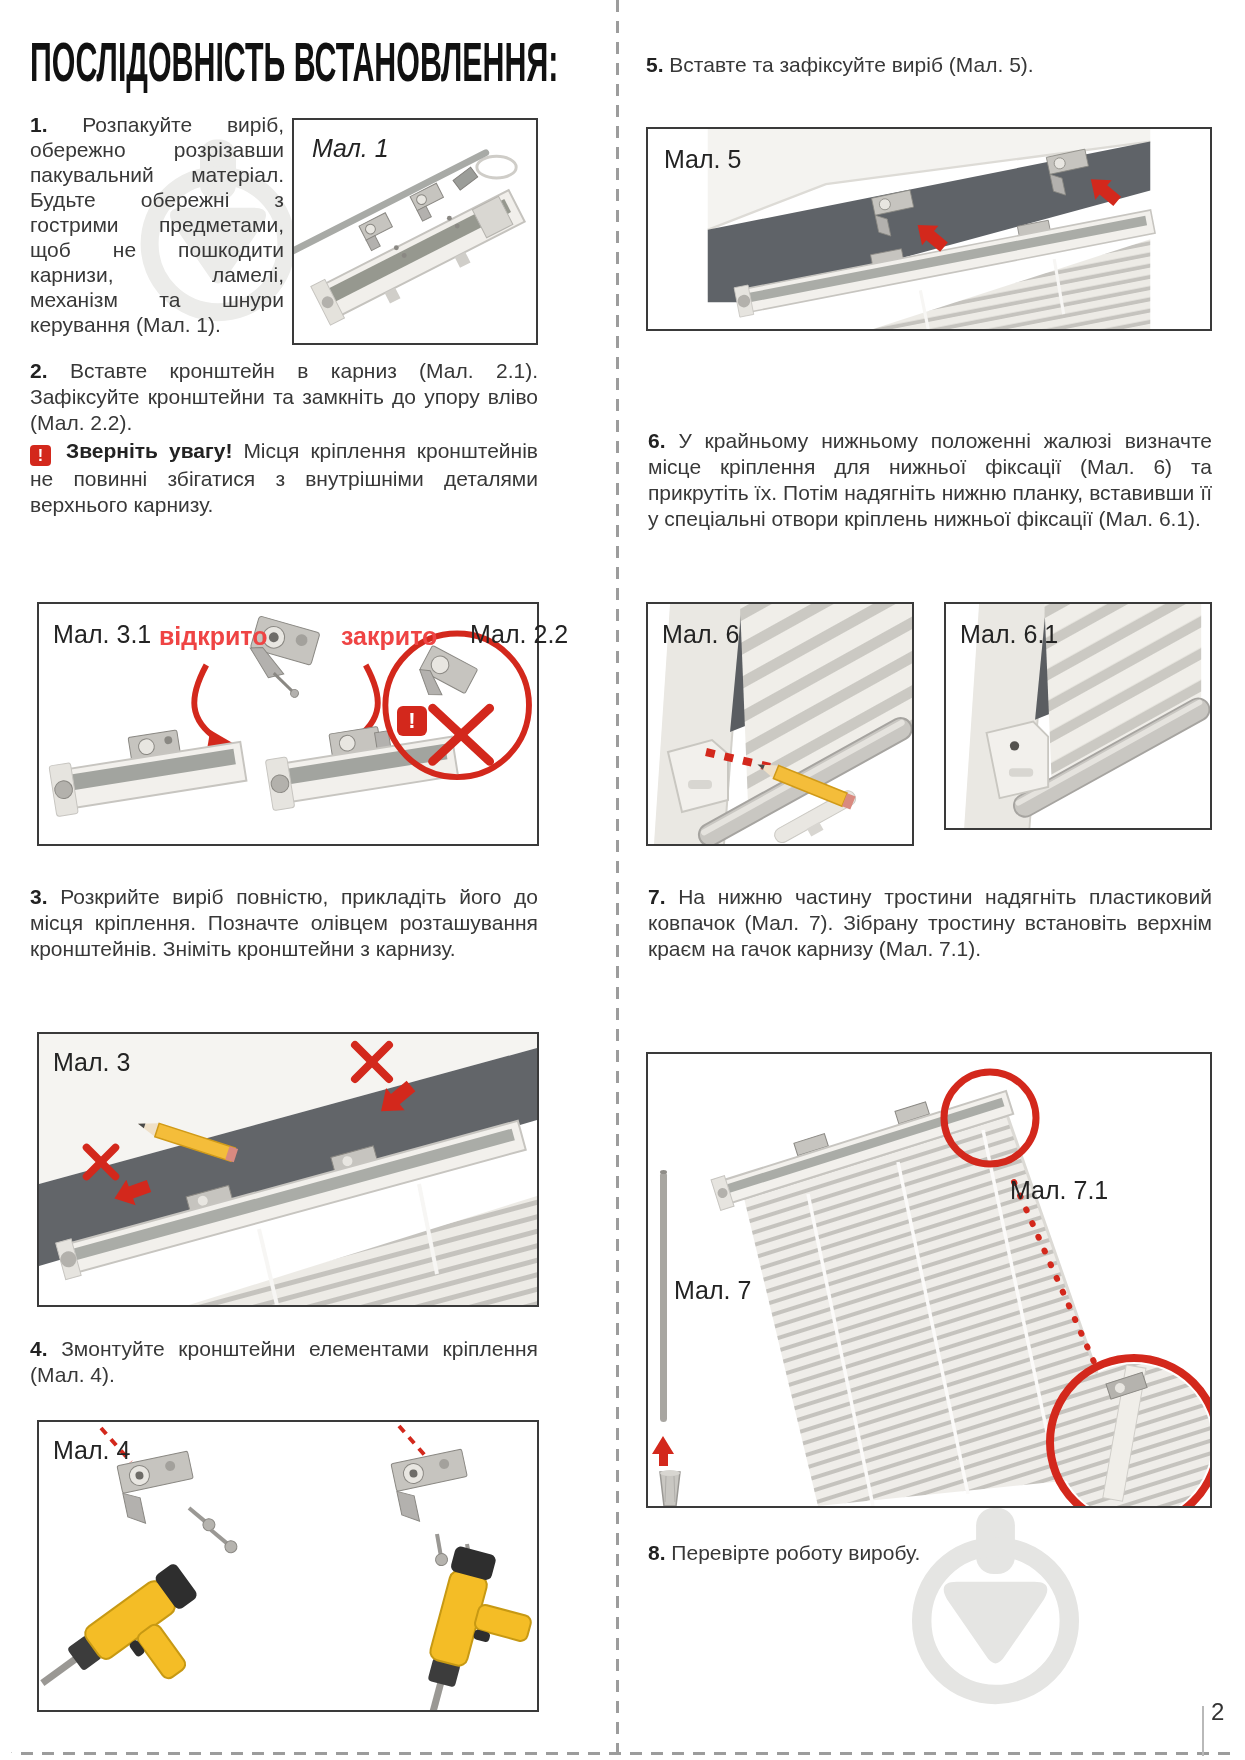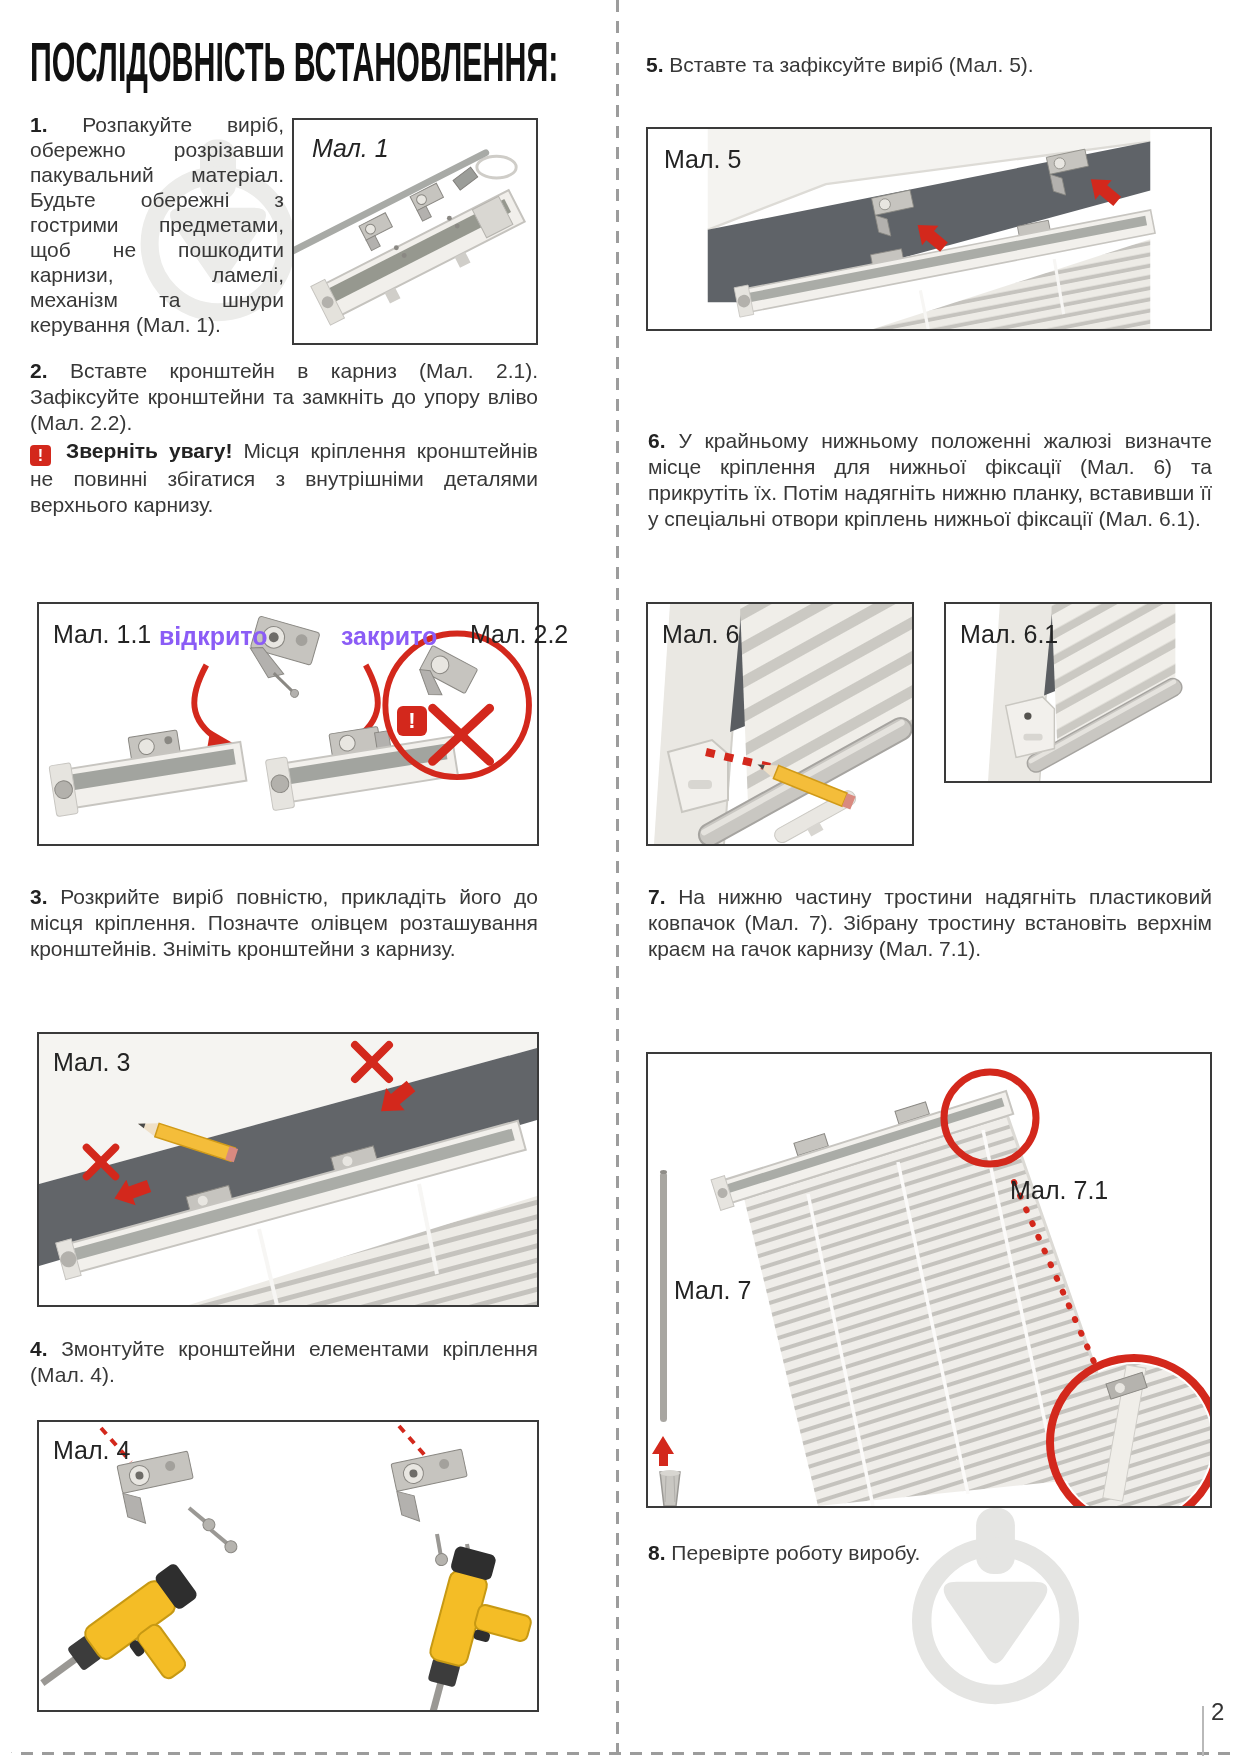--- a/index.html
+++ b/index.html
@@ -17,21 +17,21 @@
   p.step{position:absolute;margin:0;font-size:21px;line-height:26px;text-align:justify;color:#383838;}
   p.step b{font-weight:700;color:#222;}
   p.s1{line-height:25px;}
   p.warning .wicon{display:inline-block;width:21px;height:21px;background:#d3281c;color:#fff;
        border-radius:4px;text-align:center;font-weight:700;font-size:16px;line-height:21px;
        vertical-align:-3px;margin-right:4px;}
   
   .fig{position:absolute;border:2px solid #3a3a3a;background:#fff;box-sizing:border-box;}
   .fig svg.art{position:absolute;left:0;top:0;width:100%;height:100%;}
   .fig-label{position:absolute;font-size:25px;color:#232323;white-space:nowrap;}
-  .red-label{position:absolute;font-size:25px;font-weight:700;color:#8b5cf6;white-space:nowrap;}
+  .red-label{position:absolute;font-size:25px;font-weight:700;color:#ef4444;white-space:nowrap;}
   .alert-badge{position:absolute;width:30px;height:30px;background:#d3281c;border-radius:6px;
        color:#fff;font-weight:700;font-size:22px;line-height:30px;text-align:center;}
   
   .wm{position:absolute;z-index:0;}
   .content{position:relative;z-index:1;}
   
   .pn-line{position:absolute;left:1202px;top:1706px;width:2px;height:50px;background:#b9b9b9;}
   .pn{position:absolute;left:1211px;top:1698px;font-size:24px;color:#333;}
 </style>
 </head>
@@ -143,21 +143,21 @@
       <g transform="translate(398,42) rotate(28)">
         <rect x="0" y="0" width="52" height="28" rx="2" fill="#c6c4bf" stroke="#8a8883"></rect>
         <circle cx="16" cy="14" r="9" fill="#e8e6e1" stroke="#8a8883"></circle>
         <polygon points="0,28 20,46 32,40 10,24" fill="#b3b1ae" stroke="#8a8883"></polygon>
       </g>
       <g>
         <line x1="398" y1="106" x2="456" y2="160" stroke="#d3281c" stroke-width="9" stroke-linecap="round"></line>
         <line x1="456" y1="106" x2="398" y2="160" stroke="#d3281c" stroke-width="9" stroke-linecap="round"></line>
       </g>
     </svg>
-    <div class="fig-label" style="left:14px;top:16px;">Мал. 1.1</div>
+    <div class="fig-label" style="left:14px;top:16px;">Мал. 3.1</div>
     <div class="red-label" style="left:120px;top:18px;">відкрито</div>
     <div class="red-label" style="left:302px;top:18px;">закрито</div>
     <div class="fig-label" style="left:392px;top:16px;margin-left:39px;">Мал. 2.2</div>
     <div class="alert-badge" style="left:358px;top:102px;">!</div>
   </div>
 
   <p class="step" style="left:30px;top:884px;width:508px;">
     <b>3.</b>
     <span>Розкрийте виріб повністю, прикладіть його до місця кріплення. Позначте олівцем розташування кронштейнів. Зніміть кронштейни з карнизу.</span>
   </p>
@@ -346,21 +346,21 @@
       <g transform="translate(128,168) rotate(22)">
         <polygon points="-20,0 0,-7 0,7" fill="#efe0c8"></polygon>
         <polygon points="-20,0 -13,-2.5 -13,2.5" fill="#4a4a4a"></polygon>
         <rect x="0" y="-7" width="74" height="14" fill="#f4bd3a" stroke="#d09a18" stroke-width="1.5"></rect>
         <rect x="74" y="-7" width="9" height="14" fill="#d98a80"></rect>
       </g>
     </svg>
     <div class="fig-label" style="left:14px;top:16px;text-align:right;">Мал. 6</div>
   </div>
 
-  <div class="fig" style="left:944px;top:602px;width:268px;height:181px;">
+  <div class="fig" style="left:944px;top:602px;width:268px;height:228px;">
     <svg class="art" viewBox="0 0 264 240">
       <defs>
         <pattern id="f61s" width="30" height="30" patternUnits="userSpaceOnUse" patternTransform="rotate(-29)">
           <rect width="30" height="30" fill="#f0eee9"></rect>
               <rect y="19" width="30" height="11" fill="#cbc9c3"></rect>
         </pattern>
       </defs>
       <polygon points="26,0 98,0 80,240 10,240" fill="#eae8e3"></polygon>
       <line x1="98" y1="0" x2="80" y2="240" stroke="#d2d0ca" stroke-width="2"></line>
       <polygon points="98,0 200,0 156,96 86,124" fill="#5a5d61"></polygon>

